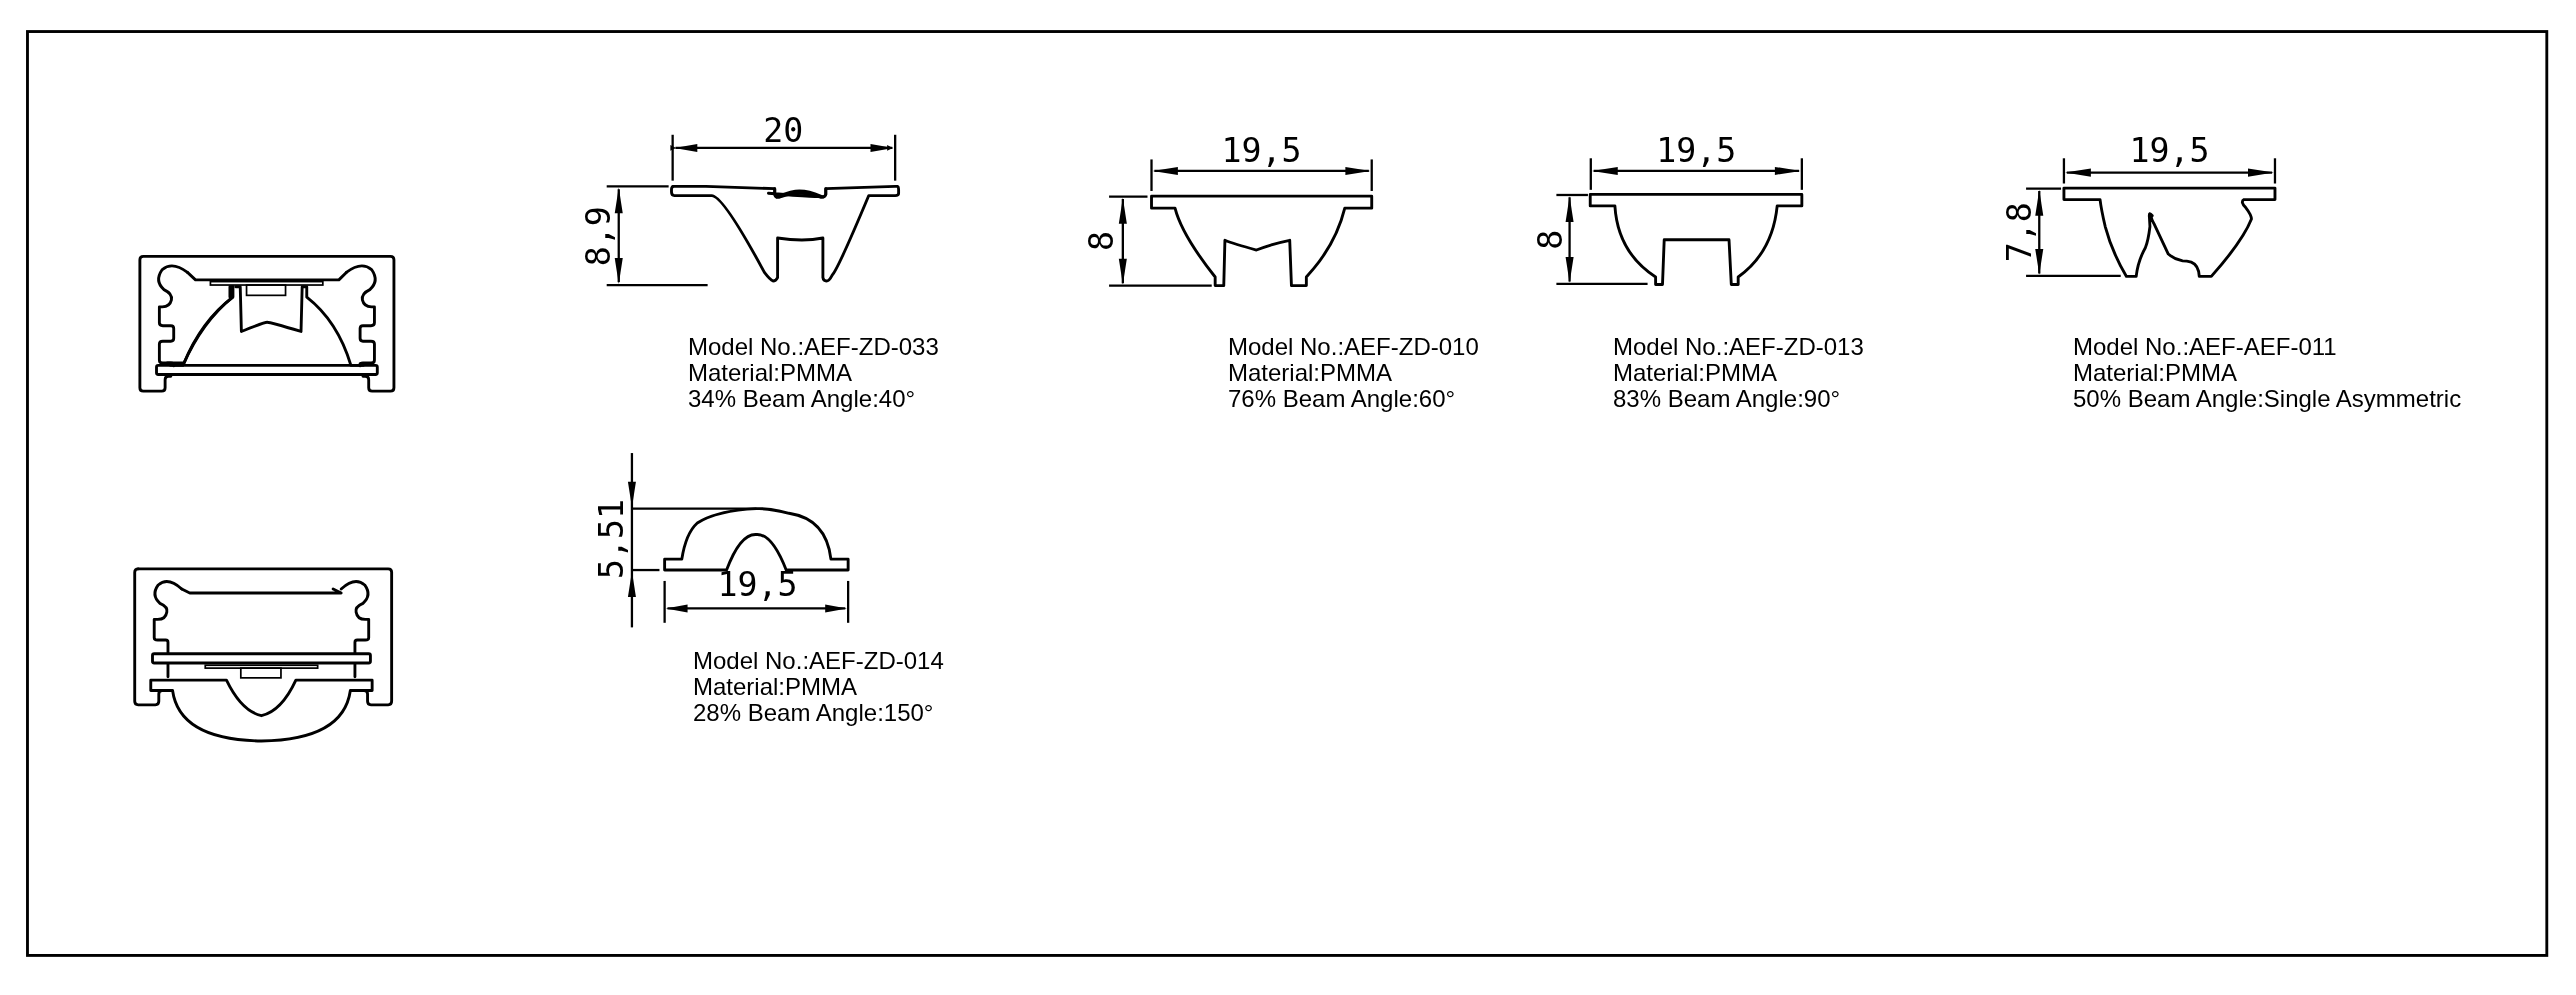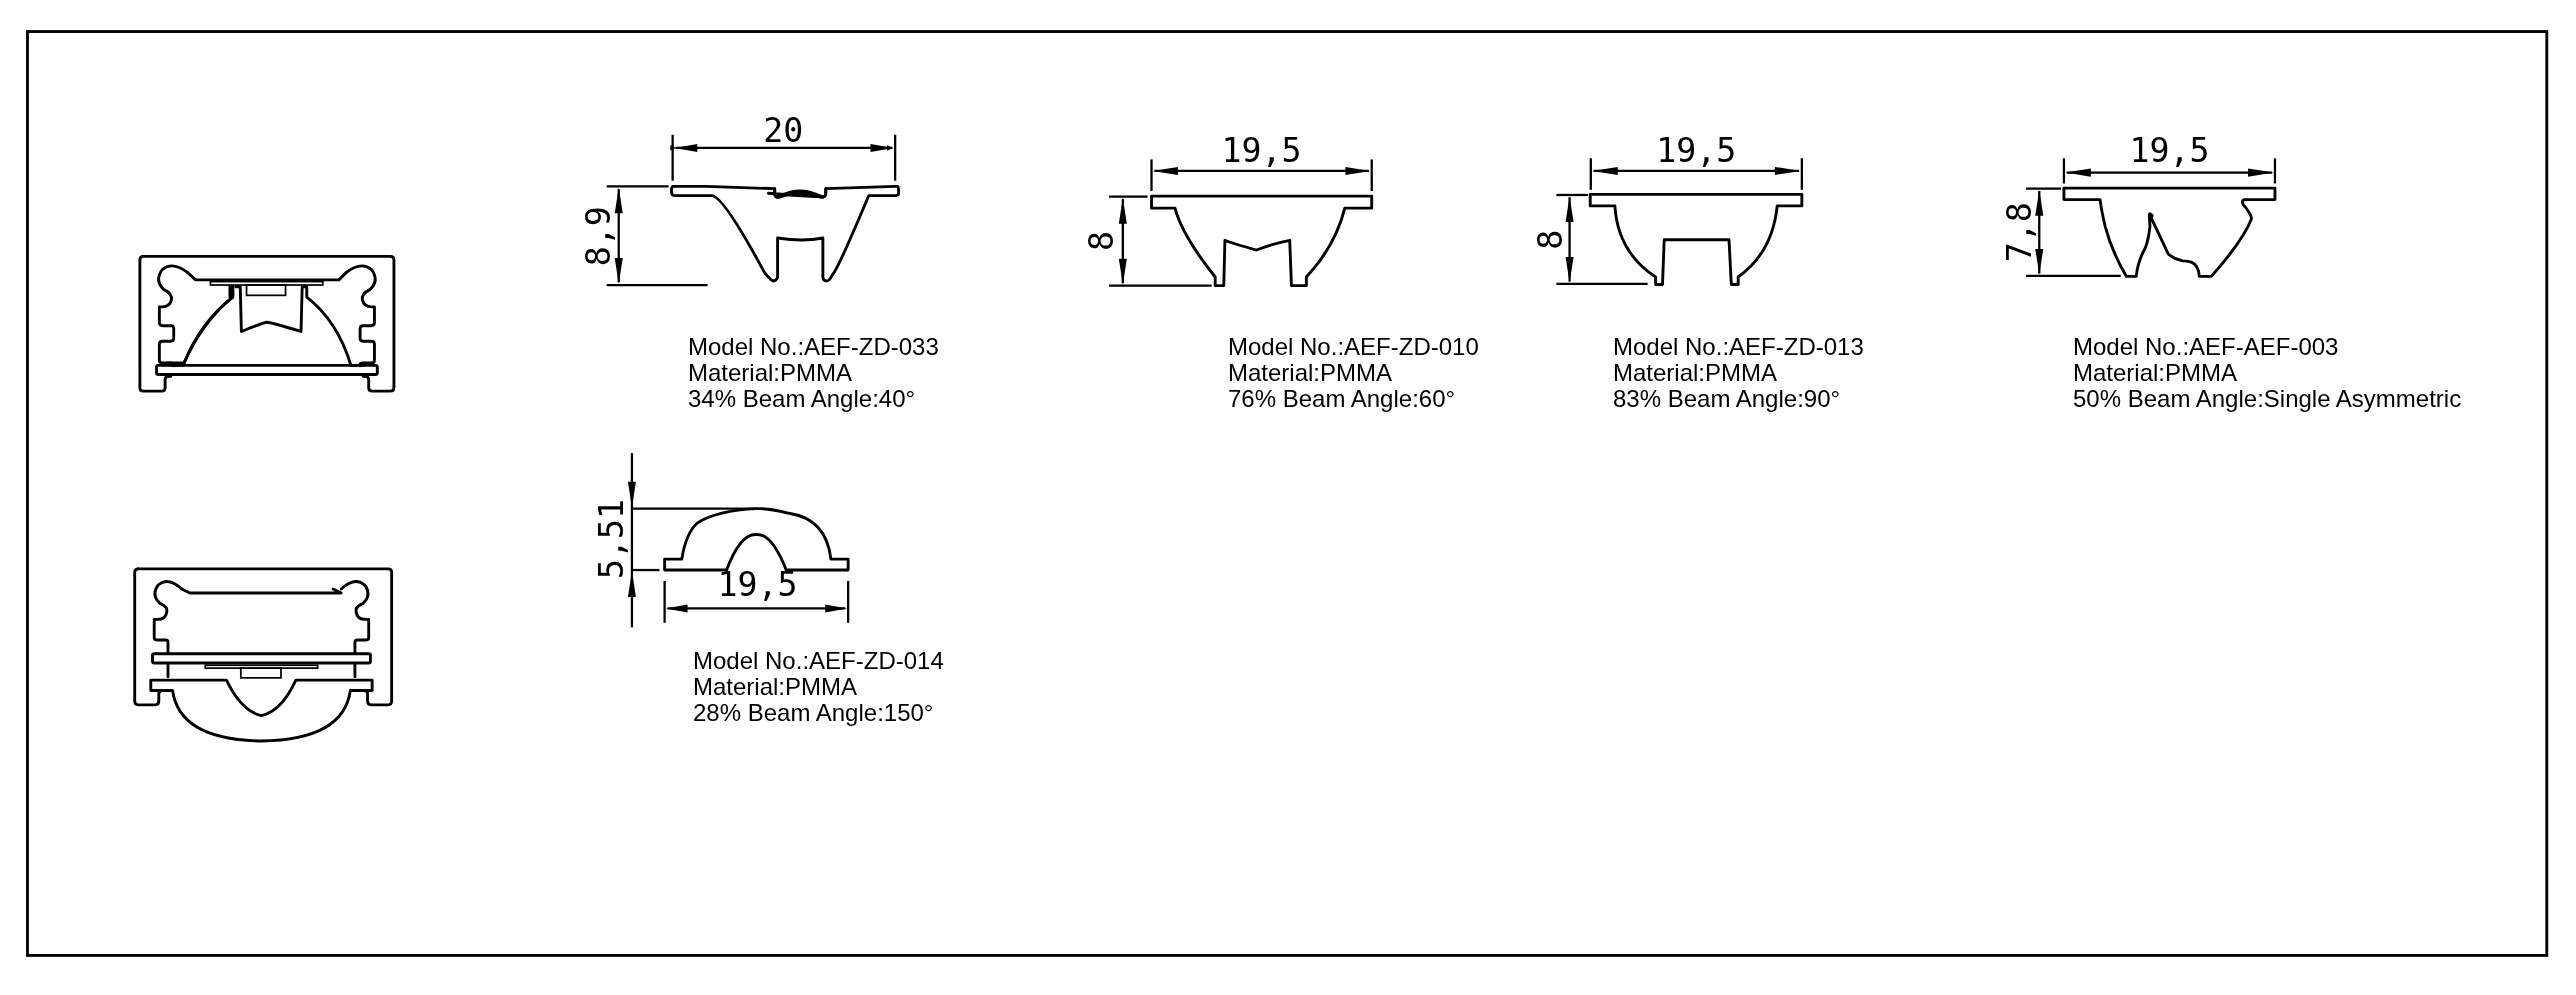--- a/index.html
+++ b/index.html
@@ -163,21 +163,21 @@
   <div>76% Beam Angle:60°</div>
 </div>
 
 <div class="spec" style="left:1613px; top:334px;">
   <div>Model No.:AEF-ZD-013</div>
   <div>Material:PMMA</div>
   <div>83% Beam Angle:90°</div>
 </div>
 
 <div class="spec" style="left:2073px; top:334px;">
-  <div>Model No.:AEF-AEF-003</div>
+  <div>Model No.:AEF-AEF-011</div>
   <div>Material:PMMA</div>
   <div>50% Beam Angle:Single Asymmetric</div>
 </div>
 
 <div class="spec" style="left:693px; top:648px;">
   <div>Model No.:AEF-ZD-014</div>
   <div>Material:PMMA</div>
   <div>28% Beam Angle:150°</div>
 </div>
 

